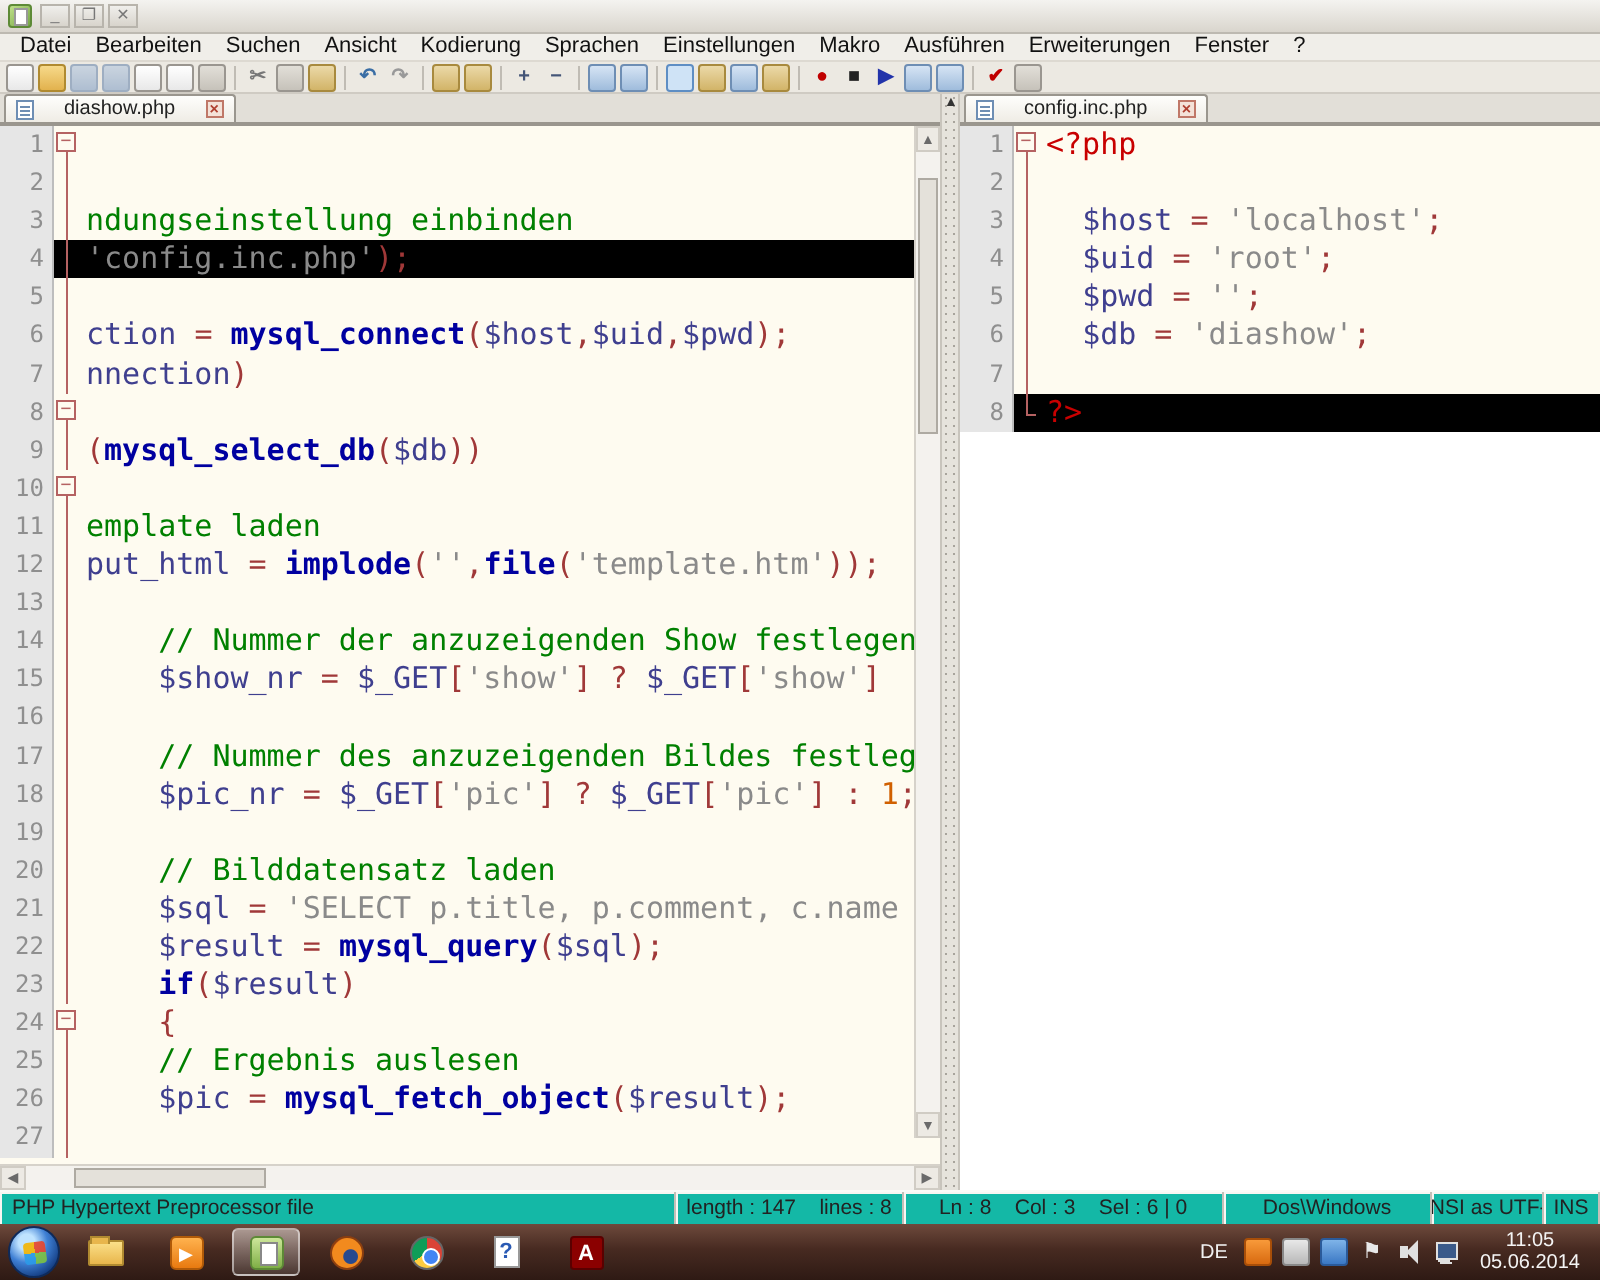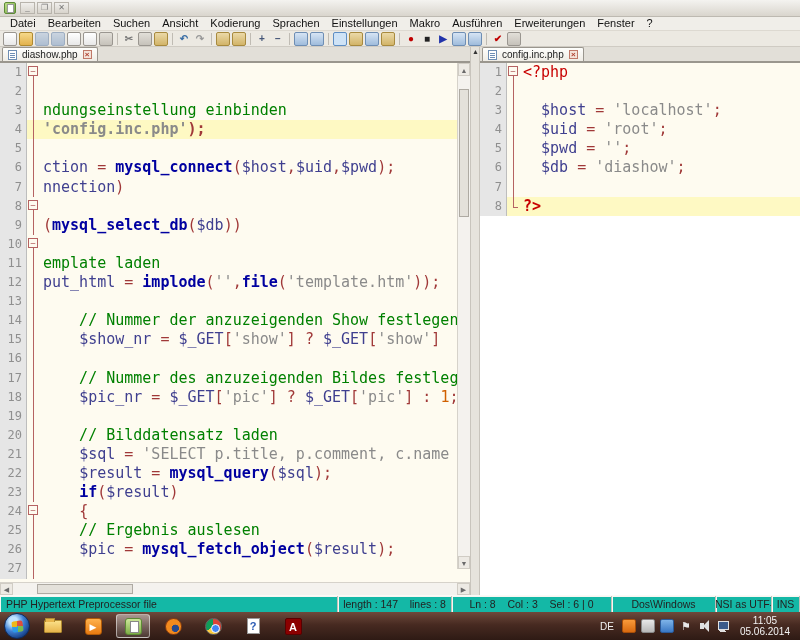--- a/index.html
+++ b/index.html
@@ -38,34 +38,34 @@
   .editor-row{flex:1;display:flex;background:#ECE9E2;min-height:0;}
   .pane{display:flex;flex-direction:column;min-width:0;}
   .pane-left{flex:0 0 470px;}
   .splitter{flex:0 0 10px;background:#E6E3DC;position:relative;
     background-image:radial-gradient(#A8A49C 22%,transparent 24%);background-size:4px 4px;border-left:1px solid #C8C4BC;border-right:1px solid #C8C4BC;}
   .splitter .split-arrow{position:absolute;top:1px;left:1px;font-size:7px;color:#333;}
   .pane-right{flex:1;}
 
   .tabbar{height:15px;flex:0 0 15px;background:#E2DFD8;border-bottom:1px solid #9A968E;display:flex;align-items:flex-end;padding-left:2px;}
   .tab{height:14px;background:linear-gradient(#FEFEFC,#EFECE5);border:1px solid #9A968E;border-bottom:none;
-    display:flex;align-items:center;gap:5px;padding:0 5px;font-size:10px;color:#222;border-radius:2px 2px 0 0;justify-content:flex-end;}
+    display:flex;align-items:center;gap:15px;padding:0 5px;font-size:10px;color:#222;border-radius:2px 2px 0 0;justify-content:flex-end;}
   .tab-doc-ico{width:9px;height:10px;background:#fff;border:1px solid #6E8EB4;position:relative;}
   .tab-doc-ico::after{content:"";position:absolute;left:1px;top:2px;right:1px;height:1px;background:#6E8EB4;box-shadow:0 2px 0 #6E8EB4,0 4px 0 #6E8EB4;}
   .tab-close{width:9px;height:9px;border:1px solid #C07868;background:#F4E2D8;color:#B04030;font-size:8px;line-height:7px;text-align:center;font-weight:bold;}
 
   .editor{position:relative;flex:1;overflow:hidden;border-top:1px solid #9A968E;background:#fff;}
   .editor-left-bg{background:#FEFBF0;}
   .code{font-family:"DejaVu Sans Mono","Liberation Mono",monospace;font-size:15px;line-height:19.1px;white-space:pre;}
   .row{display:flex;height:19.1px;}
   .row-cream{background:#FEFBF0;}
   .ln{flex:0 0 27px;text-align:right;padding-right:4px;color:#8F8F8F;background:#E6E6E6;border-right:1px solid #BDBDBD;font-size:12px;}
   .fold{flex:0 0 13px;position:relative;}
   .ct{flex:1;padding-left:3px;overflow:hidden;min-width:0;}
-  .band .ct,.band .fold{background:#fef9c3;font-weight:bold;}
+  .band .ct,.band .fold{background:#000000;}
   .f-line{position:absolute;left:6px;top:0;bottom:0;width:1px;background:#B56262;}
   .f-line.tail{top:13px;}
   .f-line.half{bottom:auto;height:10px;}
   .f-h{position:absolute;left:6px;top:10px;width:5px;height:1px;background:#B56262;}
   .f-box{position:absolute;left:1px;top:3px;width:10px;height:10px;border:1px solid #B56262;background:#FEFBF0;
     color:#B56262;font-size:9px;line-height:8px;text-align:center;z-index:2;}
 
   .tk-c{color:#008000;} .tk-v{color:#3F3F8F;} .tk-s{color:#8A8A8A;} .tk-o{color:#A03838;}
   .tk-k{color:#0000A0;font-weight:bold;} .tk-f{color:#0000A0;font-weight:bold;}
   .tk-n{color:#D06000;} .tk-t{color:#C80000;} .tk-d{color:#1A1A1A;}

